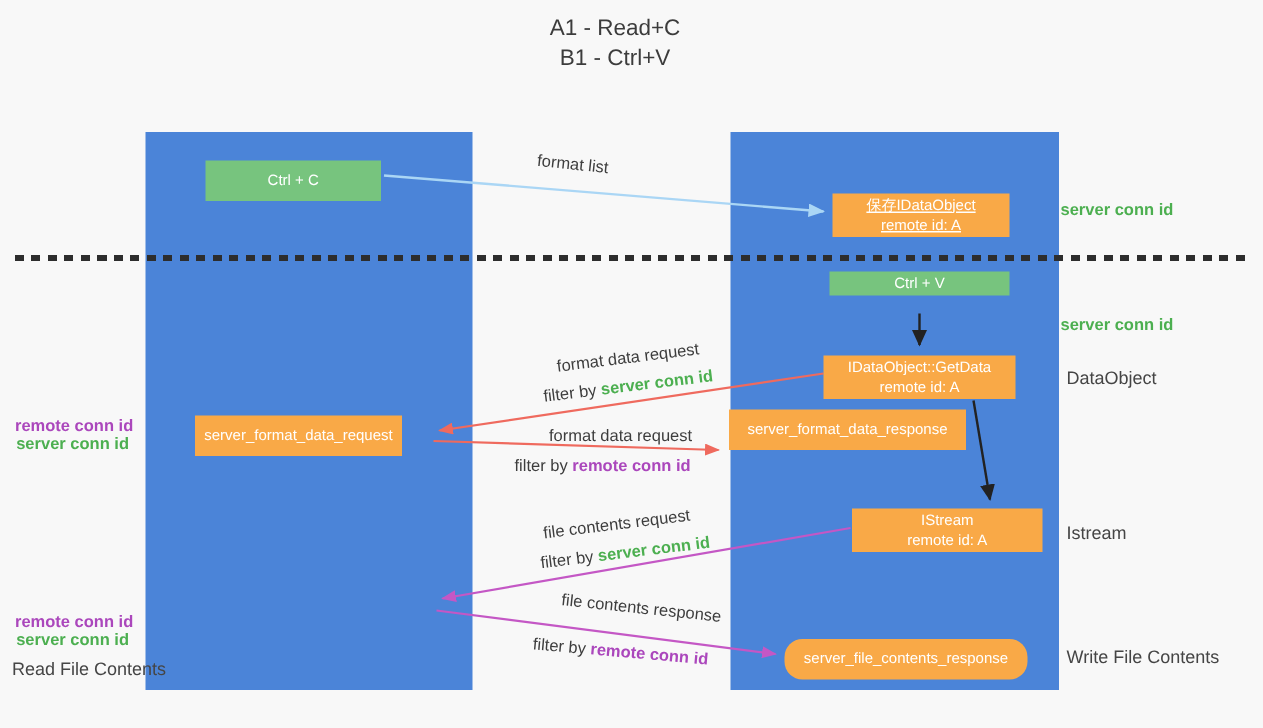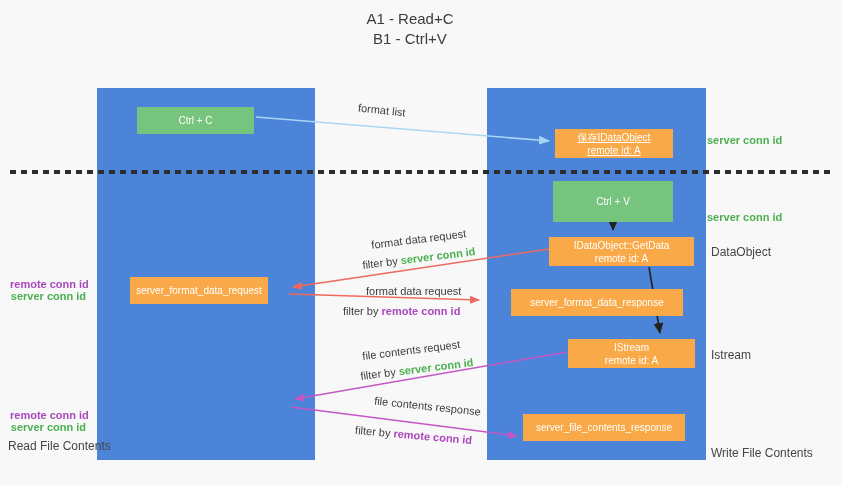--- a/index.html
+++ b/index.html
@@ -126,44 +126,44 @@
 
   <div class="node green-btn" style="left:137px;top:107px;width:117px;height:27px;">
     <div>Ctrl + C</div>
   </div>
 
   <div class="node orange" style="left:555px;top:129px;width:118px;height:29px;text-decoration:underline;">
     <div>保存IDataObject</div>
     <div>remote id: A</div>
   </div>
 
-  <div class="node green-btn" style="left:553px;top:181px;width:120px;height:41px;">
+  <div class="node green-btn" style="left:553px;top:181px;width:120px;height:16px;">
     <div>Ctrl + V</div>
   </div>
 
-  <div class="node orange" style="left:549px;top:237px;width:145px;height:29px;">
+  <div class="node orange" style="left:549px;top:237px;width:128px;height:29px;">
     <div>IDataObject::GetData</div>
     <div>remote id: A</div>
   </div>
 
   <div class="node orange" style="left:130px;top:277px;width:138px;height:27px;">
     <div>server_format_data_request</div>
   </div>
 
-  <div class="node orange" style="left:486px;top:289px;width:172px;height:27px;margin-left:25px;">
+  <div class="node orange" style="left:486px;top:273px;width:158px;height:27px;">
     <div>server_format_data_response</div>
   </div>
 
   <div class="node orange" style="left:568px;top:339px;width:127px;height:29px;">
     <div>IStream</div>
     <div>remote id: A</div>
   </div>
 
 
-  <div class="node orange" style="left:523px;top:414px;width:162px;height:27px;">
+  <div class="node orange" style="left:523px;top:426px;width:162px;height:27px;border-radius:12px;">
     <div>server_file_contents_response</div>
   </div>
 
   <div class="lbl" style="left:344px;top:104px;width:76px;text-align:center;">
     <span class="rot" style="transform:rotate(6deg);">format list</span>
   </div>
 
   <div class="lbl" style="left:371px;top:233px;">
     <span class="rot" style="transform:rotate(-7deg);">format data request</span>
   </div>
@@ -199,21 +199,21 @@
     <span class="rot" style="transform:rotate(5deg);">
       <span>filter by</span>
       <span class="purple-txt">remote conn id</span>
     </span>
   </div>
 
   <div class="lbl green-txt" style="left:707px;top:134px;">server conn id</div>
   <div class="lbl green-txt" style="left:707px;top:211px;">server conn id</div>
   <div class="lbl-gray" style="left:711px;top:245px;">DataObject</div>
   <div class="lbl-gray" style="left:711px;top:348px;">Istream</div>
-  <div class="lbl-gray" style="left:711px;top:446px;">Write File Contents</div>
+  <div class="lbl-gray" style="left:711px;top:431px;">Write File Contents</div>
 
   <div class="conn-pair" style="left:10px;top:279px;width:76px;">
     <div class="purple-txt">remote conn id</div>
     <div class="green-txt">server conn id</div>
   </div>
   <div class="lbl-gray" style="left:8px;top:391px;margin-top:48px;">Read File Contents</div>
   <div class="conn-pair" style="left:10px;top:410px;width:76px;">
     <div class="purple-txt">remote conn id</div>
     <div class="green-txt">server conn id</div>
   </div>

